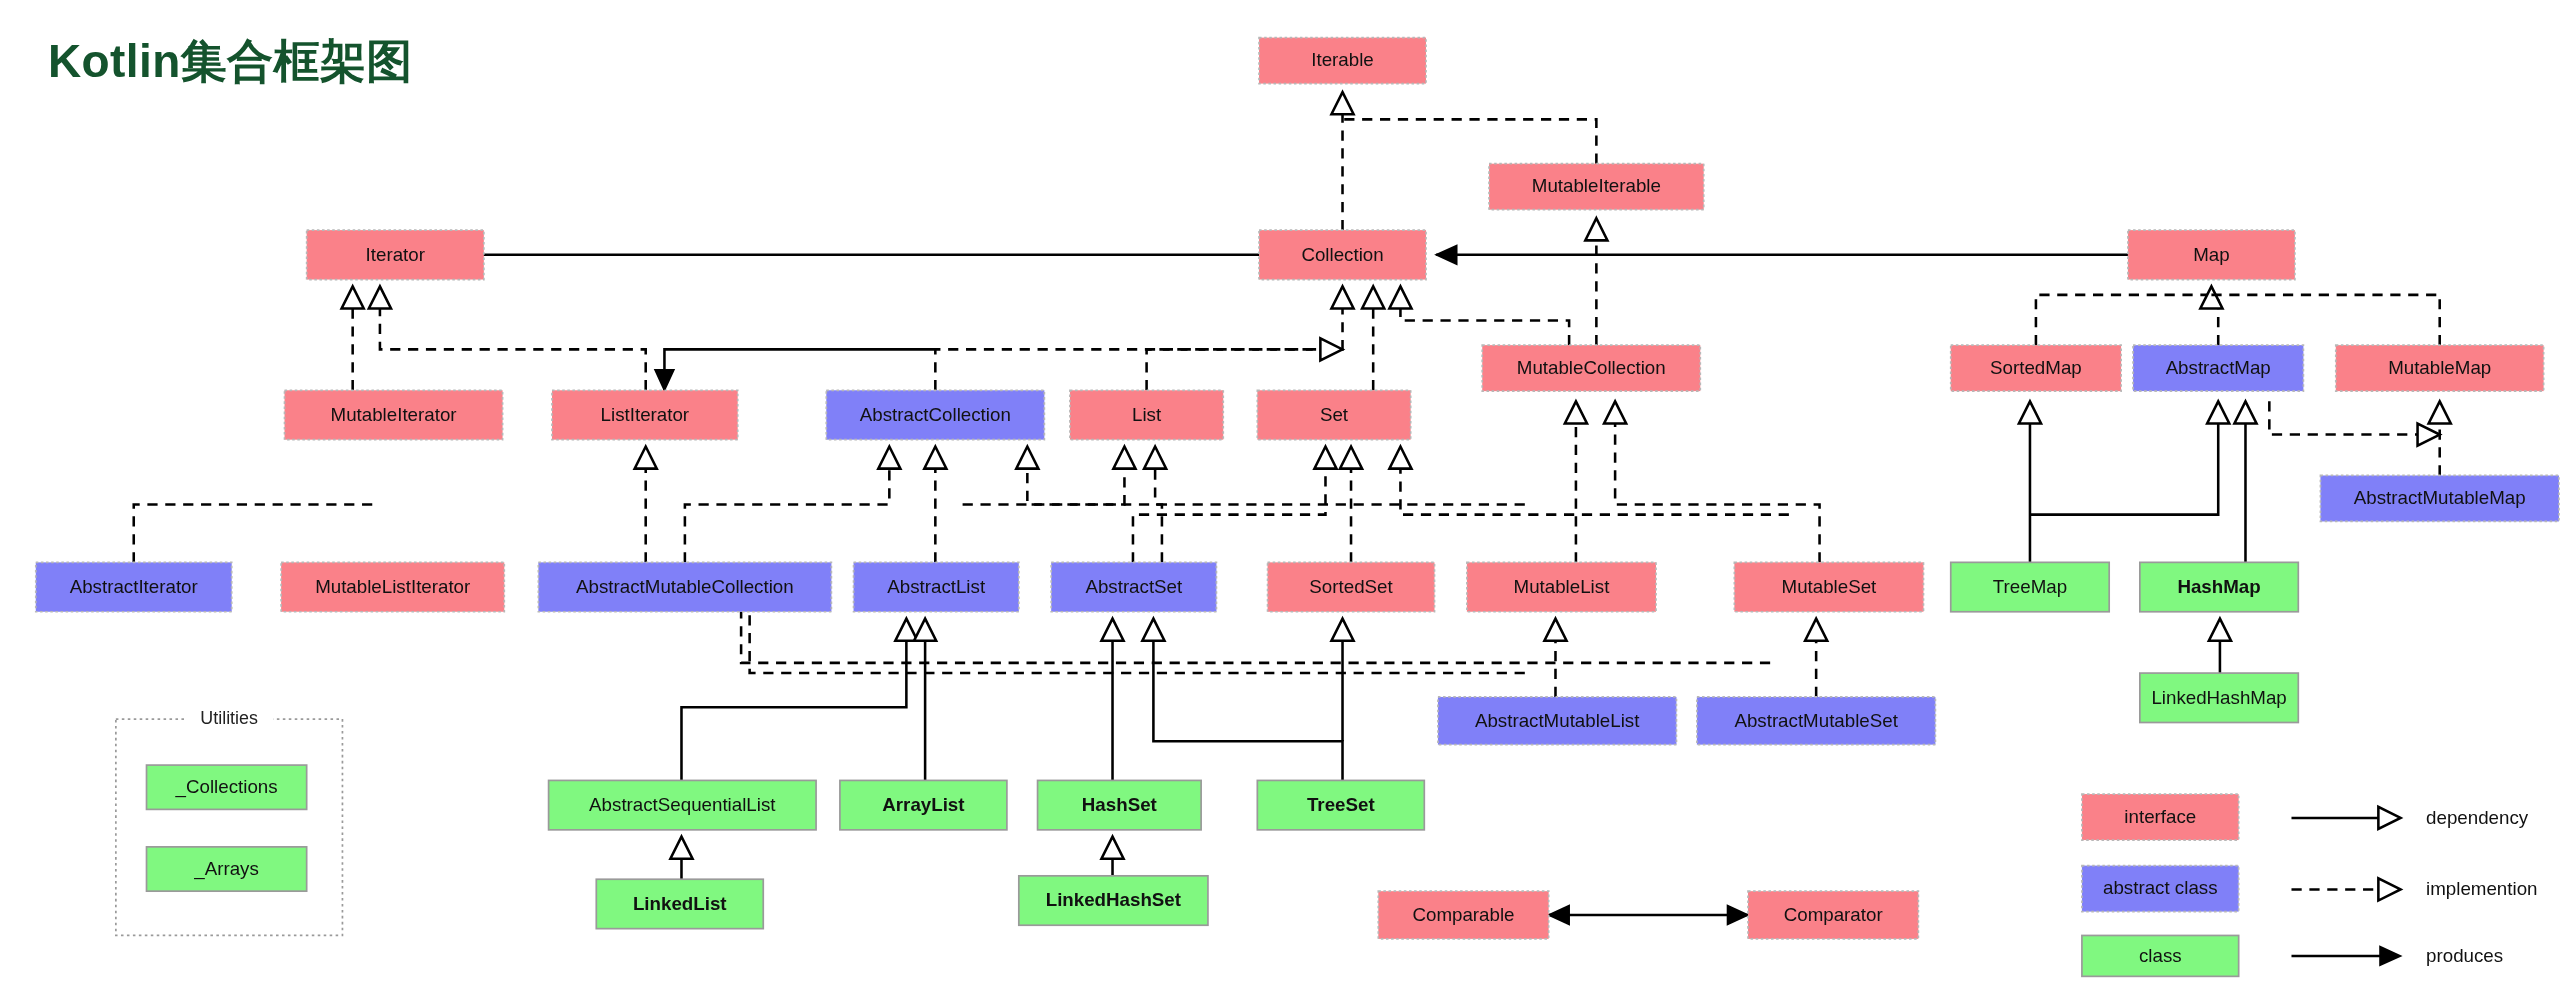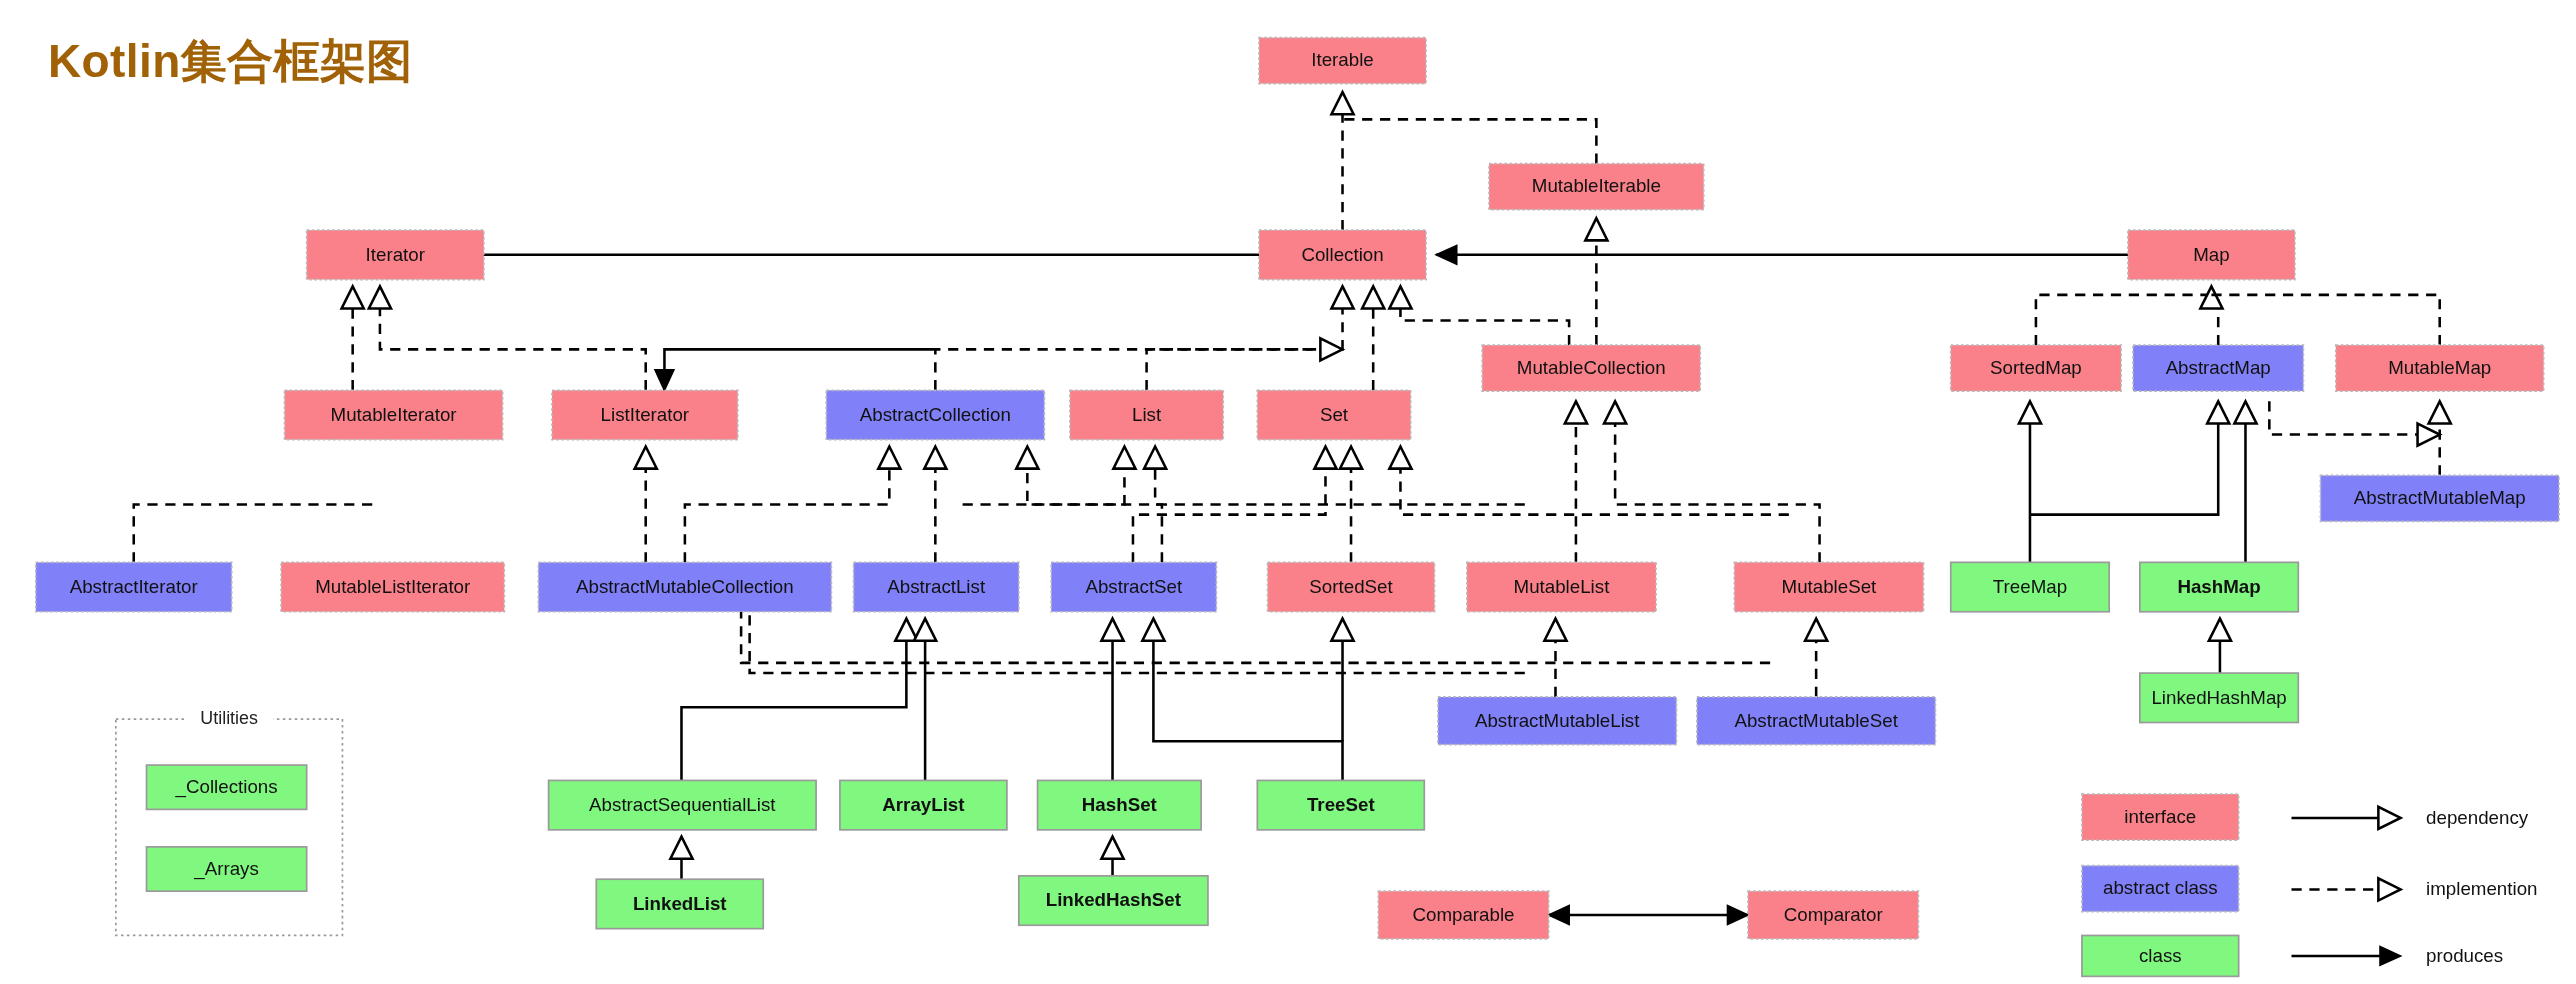--- a/index.html
+++ b/index.html
@@ -3,21 +3,21 @@
 <meta charset="utf-8">
 <style>
   html,body{margin:0;padding:0;background:#ffffff;}
   body{
     width:2576px;height:985px;
     font-family:"Liberation Sans","DejaVu Sans",sans-serif;
     overflow:hidden;position:relative;
   }
   #page-title{
     position:absolute;left:48px;top:31px;
-    font-size:46px;font-weight:bold;color:#a16207;
+    font-size:46px;font-weight:bold;color:#14532d;
     letter-spacing:0.4px;white-space:nowrap;
   }
   #canvas{position:absolute;left:0;top:0;width:2576px;height:985px;}
   .node-rect{stroke-width:2;}
   .node-interface{fill:#fa8189;stroke:#b8b8b8;stroke-dasharray:3 3;}
   .node-abstract{fill:#8080f8;stroke:#b8b8b8;stroke-dasharray:3 3;}
   .node-class{fill:#80f880;stroke:#9a9a9a;stroke-dasharray:none;}
   .node-label{
     font-family:"Liberation Sans","DejaVu Sans",sans-serif;
     font-size:22px;fill:#111111;text-anchor:middle;

